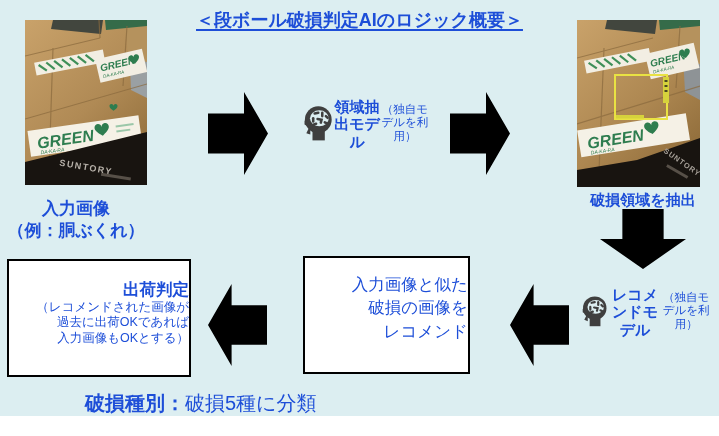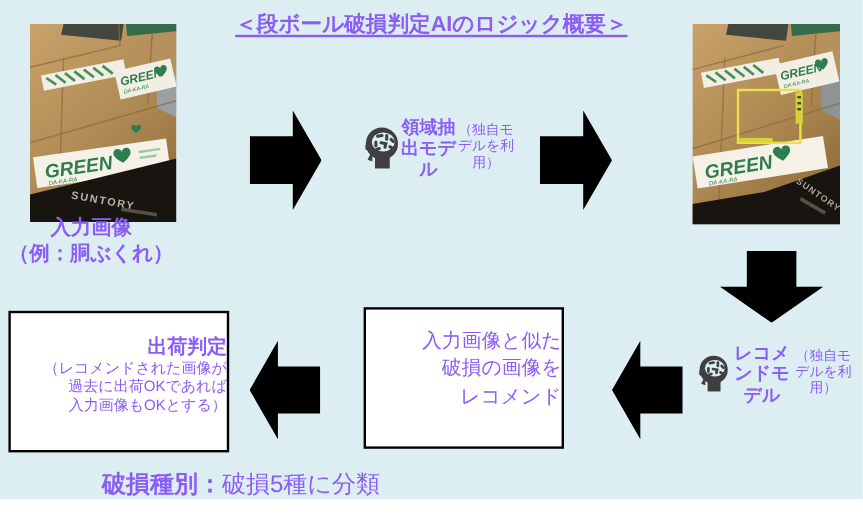--- a/index.html
+++ b/index.html
@@ -1,30 +1,30 @@
 <!DOCTYPE html>
 <html><head>
 <meta charset="utf-8">
 <style>
   html,body{margin:0;padding:0;}
   .stage{
     position:relative;width:719px;height:416px;background:#dceef1;
-    font-family:"Liberation Sans","DejaVu Sans",sans-serif;color:#8b5cf6;overflow:hidden;
+    font-family:"Liberation Sans","DejaVu Sans",sans-serif;color:#1d4ed8;overflow:hidden;
   }
   .abs{position:absolute;}
   .title{
     left:0;top:8px;width:719px;text-align:center;
     font-size:18px;font-weight:bold;
   }
   .title span{text-decoration:underline;text-decoration-thickness:2px;text-underline-offset:3px;}
   .photo{width:122px;height:165px;display:block;}
   .photo-left{left:25px;top:20px;}
   .photo-right{left:577px;top:20px;width:123px;height:167px;}
   .caption{font-weight:bold;text-align:center;line-height:1.28;}
-  .caption-left{left:0;top:179px;width:152px;font-size:17px;}
+  .caption-left{left:0;top:198px;width:152px;font-size:17px;}
   .caption-right{left:570px;top:190px;width:146px;font-size:15px;}
   .arrow{background:#000;}
   .arrow-r{clip-path:polygon(0 26%,60% 26%,60% 0,100% 50%,60% 100%,60% 74%,0 74%);}
   .arrow-l{clip-path:polygon(100% 26%,40% 26%,40% 0,0 50%,40% 100%,40% 74%,100% 74%);}
   .arrow-d{clip-path:polygon(26% 0,74% 0,74% 50%,100% 50%,50% 100%,0 50%,26% 50%);}
   .arrow-r1{left:208px;top:92px;width:60px;height:83px;}
   .arrow-r2{left:450px;top:92px;width:60px;height:83px;}
   .arrow-dn{left:600px;top:209px;width:86px;height:60px;}
   .arrow-l1{left:510px;top:284px;width:59px;height:82px;}
   .arrow-l2{left:208px;top:284px;width:59px;height:82px;}
@@ -191,20 +191,21 @@
     <g>
       <rect x="38" y="55" width="52" height="44" fill="none" stroke="#e9e243" stroke-width="2"></rect>
       <rect x="86" y="57" width="6" height="26" fill="#d6d23c"></rect>
       <rect x="87.5" y="60" width="3" height="2" fill="#4a4a22"></rect>
       <rect x="87.5" y="65" width="3" height="2" fill="#4a4a22"></rect>
       <rect x="87.5" y="70" width="3" height="2" fill="#4a4a22"></rect>
       <rect x="39" y="95" width="28" height="3.5" fill="#d6d23c"></rect>
     </g>
   </svg>
 
+  <div class="abs caption caption-right">破損領域を抽出</div>
 
   <div class="abs arrow arrow-d arrow-dn"></div>
 
   <div class="abs model model-2">
     <svg viewBox="0 0 100 100">
       <g fill="#3f3f3f">
         <circle cx="56" cy="41" r="37"></circle>
         <rect x="40" y="58" width="34" height="40"></rect>
         <polygon points="18,44 34,34 34,82 23,78 31,62 18,54"></polygon>
       </g>

